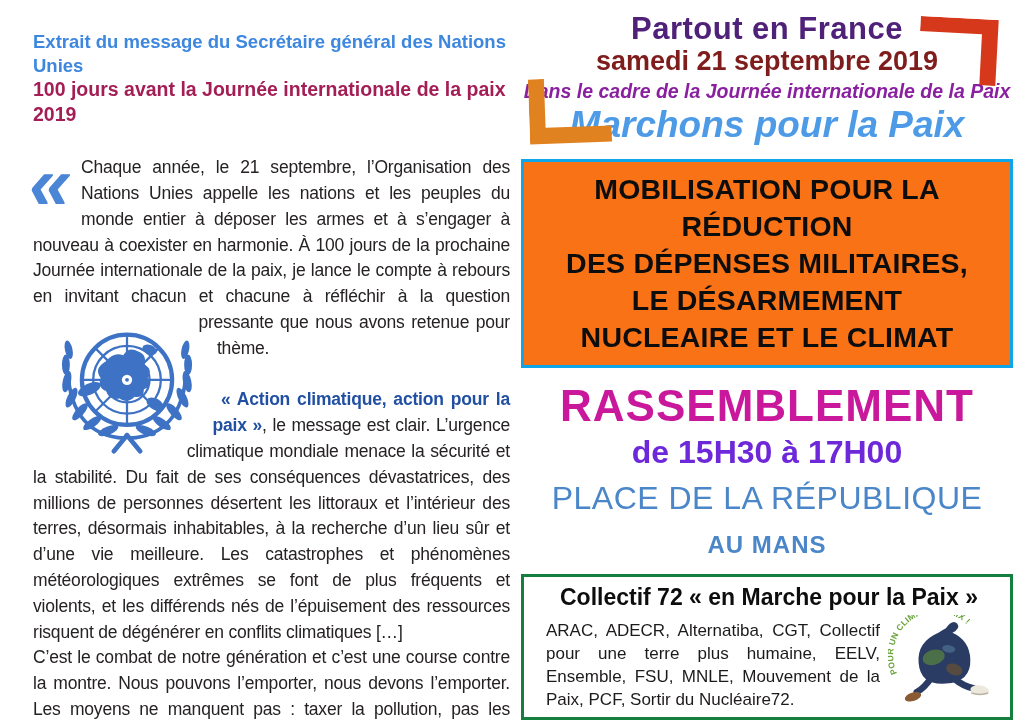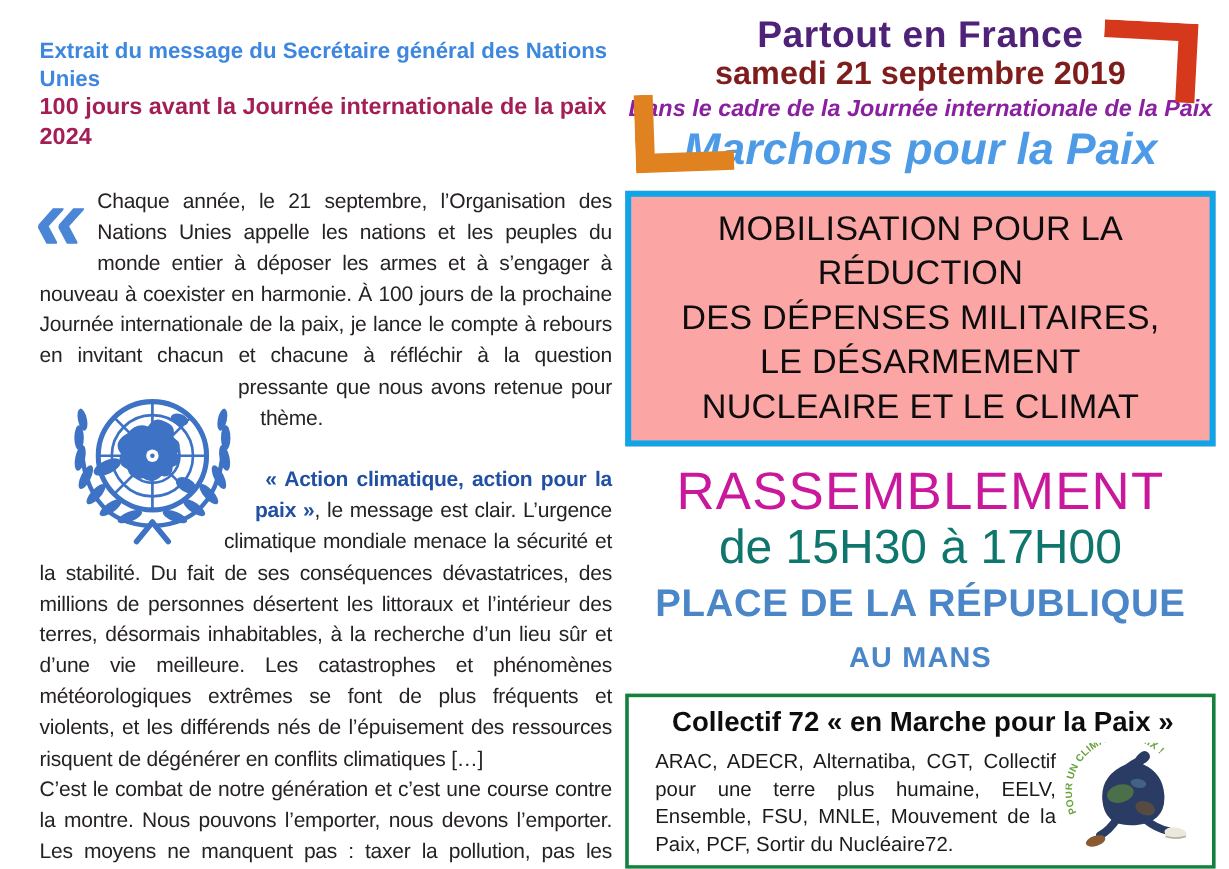--- a/index.html
+++ b/index.html
@@ -35,46 +35,46 @@
   .right-col{position:absolute;left:521px;top:12px;width:492px;}
   .r-header{position:relative;text-align:center;}
   .rh1{color:#4F2178;font-size:31px;font-weight:bold;letter-spacing:0.5px;line-height:34px;}
   .rh2{color:#7f1d1d;font-size:27px;font-weight:bold;line-height:30px;}
   .rh3{color:#8A1FA0;font-size:19.5px;font-weight:bold;font-style:italic;line-height:26px;margin-top:2px;}
   .rh4{color:#4D9BE6;font-size:37px;font-weight:bold;font-style:italic;line-height:42px;}
   .bracket-tr{position:absolute;right:14px;top:6px;width:80px;height:68px;transform:rotate(3deg);}
   .bracket-bl{position:absolute;left:8px;top:66px;width:82px;height:66px;transform:rotate(-2deg);}
 
   .mob-box{
-    margin-top:13px;border:5px solid #0ea5e9;background:#fca5a5;
+    margin-top:13px;border:3px solid #0ea5e9;background:#f97316;
     padding:9px 2px 9px;text-align:center;color:#0e0d0d;
-    font-weight:normal;font-size:28.5px;line-height:37px;letter-spacing:0.2px;
+    font-weight:bold;font-size:28.5px;line-height:37px;letter-spacing:0.2px;
   }
 
   .rally{text-align:center;margin-top:14px;}
-  .rally-title{color:#C9189B;font-size:44px;font-weight:normal;letter-spacing:1px;line-height:48px;}
-  .rally-time{color:#0f766e;font-size:40px;font-weight:normal;line-height:44px;}
-  .rally-place{color:#4A86C8;font-size:32px;font-weight:bold;letter-spacing:0.5px;line-height:36px;margin-top:6px;}
+  .rally-title{color:#C9189B;font-size:44px;font-weight:bold;letter-spacing:1px;line-height:48px;}
+  .rally-time{color:#6d28d9;font-size:32px;font-weight:bold;line-height:44px;}
+  .rally-place{color:#4A86C8;font-size:32px;font-weight:normal;letter-spacing:0.5px;line-height:36px;margin-top:6px;}
   .rally-city{color:#4A86C8;font-size:24px;font-weight:bold;letter-spacing:1px;line-height:36px;margin-top:11px;}
 
   .collectif-box{margin-top:11px;border:3px solid #15803d;padding:6px 10px 6px 14px;}
   .cb-title{text-align:center;font-size:23px;font-weight:bold;color:#0e0d0d;line-height:28px;}
   .cb-row{display:flex;align-items:flex-start;margin-top:4px;}
   .cb-members{flex:1;font-size:17px;line-height:23px;color:#1d1a1b;text-align:justify;padding:4px 8px 0 8px;}
   .cb-logo{width:112px;height:94px;flex:none;}
   .cb-logo svg{display:block;width:112px;height:94px;}
 </style>
 </head>
 <body>
 
 <div class="left-col">
 
   <div class="lc-header">
     <div class="lc-h1">Extrait du message du Secrétaire général des Nations Unies</div>
-    <div class="lc-h2">100 jours avant la Journée internationale de la paix 2024</div>
+    <div class="lc-h2">100 jours avant la Journée internationale de la paix 2019</div>
   </div>
 
   <div class="lc-body">
     <span class="big-quote">«</span><span>Chaque année, le 21 septembre, l’Organisation des Nations Unies appelle les nations et les peuples du monde entier à déposer les armes et à s’engager à nouveau à coexister en harmonie. À 100 jours de la prochaine Journée internationale de la paix, je lance le compte à rebours en invitant chacun et chacune à réfléchir à la question </span><span class="un-logo-float">
       <svg viewBox="0 0 200 150">
         <g fill="none" stroke="#3D72C4">
           <circle cx="100" cy="70" r="48" stroke-width="4.5"></circle>
           <circle cx="100" cy="70" r="36" stroke-width="2.4"></circle>
           <circle cx="100" cy="70" r="24" stroke-width="2.4"></circle>
           <circle cx="100" cy="70" r="12" stroke-width="2.4"></circle>

